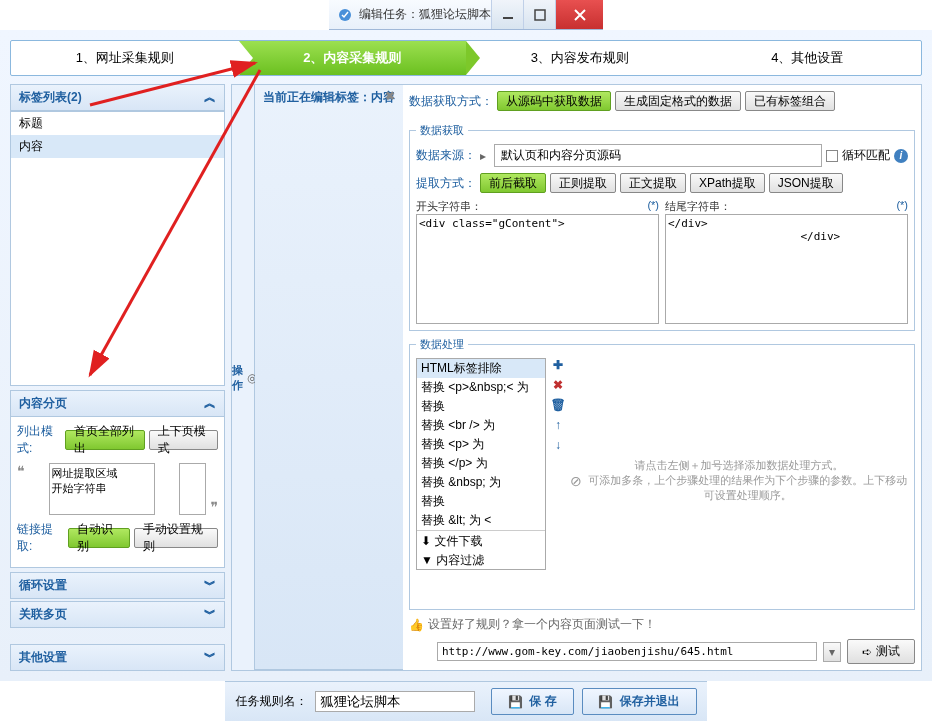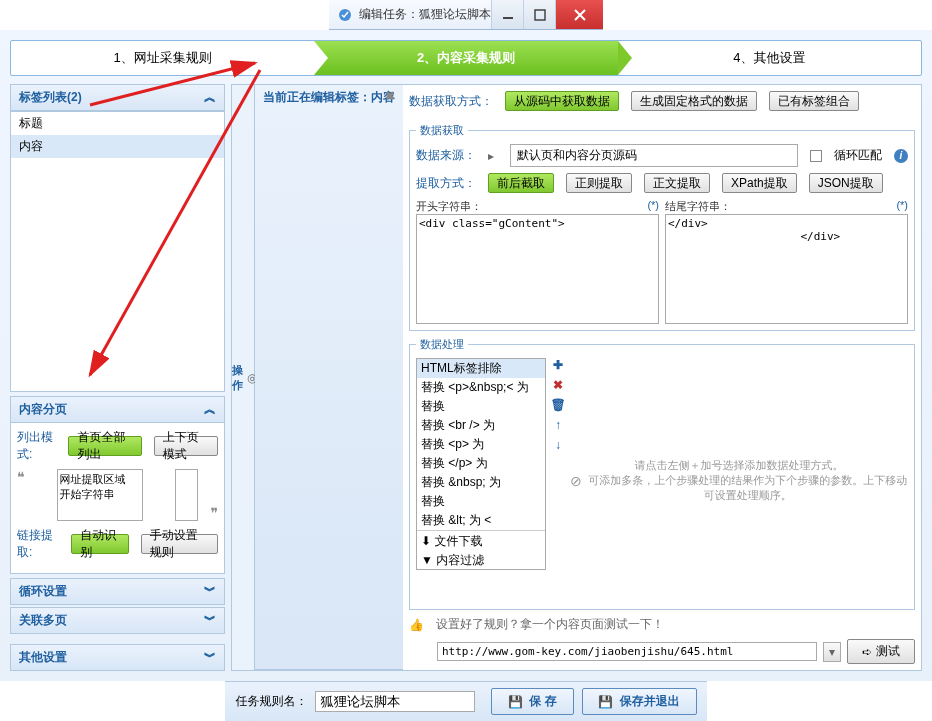--- a/index.html
+++ b/index.html
@@ -20,21 +20,21 @@
 .step.active::after { border-left-color: #7dc82a; }
 .step:last-child::after { display: none; }
 .main-area { flex: 1; display: flex; gap: 6px; min-height: 0; }
 .left-col { width: 215px; display: flex; flex-direction: column; }
 .panel-hdr { background: linear-gradient(#eaf2fc, #d8e6f6); border: 1px solid #b0c8e0; padding: 4px 8px; color: #2060a0; font-weight: bold; display: flex; align-items: center; justify-content: space-between; }
 .tag-list { border: 1px solid #b0c8e0; background: #fff; flex: 1; }
 .tag-item { padding: 3px 8px; cursor: pointer; }
 .tag-item.selected { background: #d8e8f8; }
 .expand { color: #2060a0; cursor: pointer; }
 .section-body { padding: 6px; background: #fff; }
-.row { display: flex; align-items: center; gap: 12px; margin-bottom: 6px; }
+.row { display: flex; align-items: center; gap: 4px; margin-bottom: 6px; }
 .btn { display: inline-flex; align-items: center; padding: 2px 8px; border: 1px solid #888; background: linear-gradient(#fafafa, #e0e0e0); border-radius: 2px; cursor: pointer; height: 20px; font-size: 12px; }
 .btn.green { background: linear-gradient(#b0e860, #80c830); border-color: #60a020; }
 .textarea-small { width: 100%; height: 52px; border: 1px solid #aaa; font-size: 11px; padding: 2px; resize: none; margin-left: 20px; }
 .right-col { flex: 1; display: flex; }
 .toolbar { width: 24px; background: #eaf2fc; border: 1px solid #b0c8e0; display: flex; flex-direction: row; align-items: center; padding: 4px 0; gap: 4px; }
 .toolbar-hdr { writing-mode: horizontal-tb; font-size: 11px; color: #2060a0; font-weight: bold; text-align: center; }
 .tool-icon { width: 16px; height: 16px; color: #666; cursor: pointer; display: flex; align-items: center; justify-content: center; }
 .editor { flex: 1; display: flex; border: 1px solid #b0c8e0; border-left: none; }
 .editor-hdr { background: linear-gradient(#eaf2fc, #d8e6f6); padding: 4px 8px; color: #2060a0; font-weight: bold; text-align: center; border-bottom: 1px solid #b0c8e0; position: relative; }
 .close-x { position: absolute; right: 8px; top: 4px; color: #888; cursor: pointer; font-weight: bold; }
@@ -97,20 +97,21 @@
             <path d="M2 2 L12 12 M12 2 L2 12" stroke="#fff" stroke-width="2"></path>
           </svg>
         </div>
     </div>
   </div>
 
   <div class="content">
     <div class="steps">
       <div class="step">1、网址采集规则</div>
       <div class="step active">2、内容采集规则</div>
+      <div class="step">3、内容发布规则</div>
       <div class="step">4、其他设置</div>
     </div>
 
     <div class="main-area">
       <div class="left-col">
         <div class="panel-hdr">
           <span>标签列表(2)</span>
           <span class="expand">︽</span>
         </div>
         <div class="tag-list">
@@ -143,21 +144,21 @@
         </div>
 
         <div class="panel-hdr" style="margin-top:4px">
           <span>循环设置</span>
           <span class="expand">︾</span>
         </div>
         <div class="panel-hdr" style="margin-top:2px">
           <span>关联多页</span>
           <span class="expand">︾</span>
         </div>
-        <div class="panel-hdr" style="margin-top:10px">
+        <div class="panel-hdr" style="margin-top:16px">
           <span>其他设置</span>
           <span class="expand">︾</span>
         </div>
       </div>
 
       <div class="right-col">
         <div class="toolbar">
           <div class="toolbar-hdr">操作</div>
           <span class="tool-icon">◎</span>
           <span class="tool-icon" style="color:#2060a0;font-weight:bold">✚</span>

